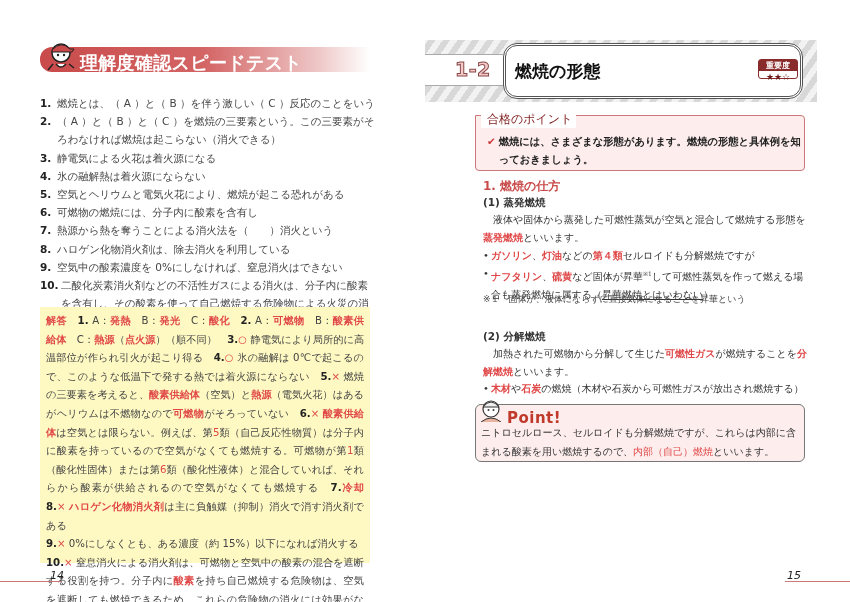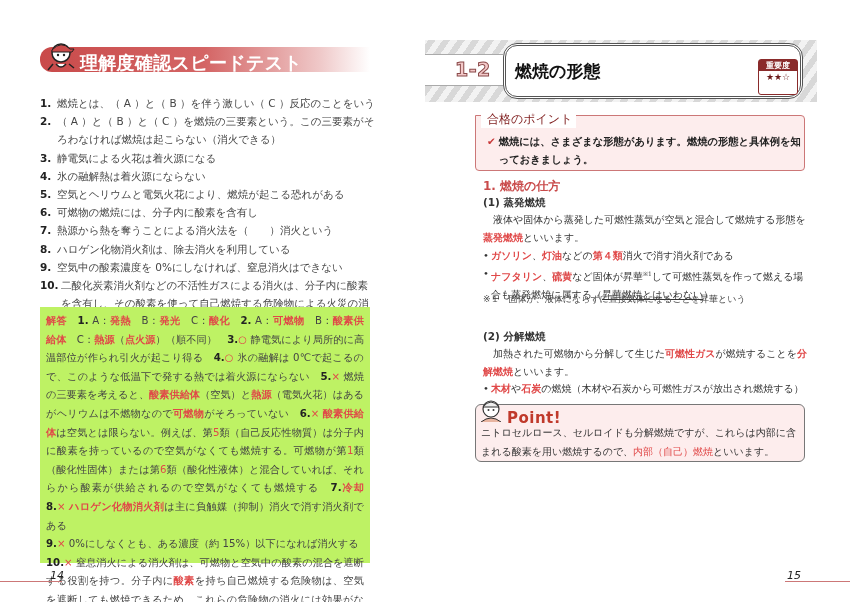--- a/index.html
+++ b/index.html
@@ -26,21 +26,21 @@
   .subtitle { position: absolute; left: 40px; top: 78px; font-size: 11px; font-weight: bold; color: #222; }
 
   .q-list { position: absolute; left: 40px; top: 94px; width: 335px; font-size: 10.5px; line-height: 18.2px; color: #444; }
   .q-item { display: flex; }
   .q-num { font-weight: bold; color: #222; min-width: 17px; flex-shrink: 0; }
   .q-num.wide { min-width: 21px; }
   .q-text { flex: 1; }
 
   .answer-box {
     position: absolute; left: 40px; top: 307px; width: 330px; height: 256px;
-    background: #bef264; padding: 5px 6px; font-size: 10.2px; line-height: 18.6px; color: #444;
+    background: #fef9c3; padding: 5px 6px; font-size: 10.2px; line-height: 18.6px; color: #444;
     text-align: justify;
   }
   .red { color: #e04848; font-weight: bold; }
   .redn { color: #e04848; }
   .bold { font-weight: bold; color: #222; }
 
   .folio-left { position: absolute; left: 0; top: 581px; width: 62px; border-bottom: 1px solid #c77; }
   .pnum-left { position: absolute; left: 50px; top: 569px; font-size: 11px; font-style: italic; color: #222; }
 
   
@@ -55,21 +55,21 @@
   .sec-num {
     position: absolute; left: 30px; top: 58px; font-size: 19px; font-weight: bold; color: #f3c9c9;
     -webkit-text-stroke: 1px #8a4a4a; letter-spacing: 0.5px;
   }
   .title-box {
     position: absolute; left: 78px; top: 43px; width: 300px; height: 56px; background: #fff;
     border: 3px double #555; border-radius: 14px;
   }
   .sec-title { position: absolute; left: 90px; top: 60px; font-size: 17px; font-weight: bold; color: #111; }
   .importance {
-    position: absolute; left: 333px; top: 59px; width: 40px; height: 36px; border: 1px solid #8a2b2b; border-radius: 3px; background: #fff;
+    position: absolute; left: 333px; top: 59px; width: 40px; height: 20px; border: 1px solid #8a2b2b; border-radius: 3px; background: #fff;
   }
   .imp-label { display: block; background: #8a2b2b; color: #fff; font-size: 8px; text-align: center; line-height: 11px; font-weight: bold; }
   .imp-stars { display: block; text-align: center; font-size: 9px; line-height: 12px; color: #6a1a1a; }
 
   .point-box {
     position: absolute; left: 50px; top: 115px; width: 330px; height: 56px;
     background: #fdeded; border: 1px solid #c77; border-radius: 0 4px 4px 4px;
   }
   .point-label {
     position: absolute; left: 56px; top: 111px; font-size: 12px; font-weight: normal; color: #7f1d1d;
@@ -181,21 +181,21 @@
       <span class="check">✔</span>
       <span>燃焼には、さまざまな形態があります。燃焼の形態と具体例を知っておきましょう。</span>
     </div>
 
     <div class="h1">1. 燃焼の仕方</div>
 
     <div class="h2" style="top:196px;">(1) 蒸発燃焼</div>
     <div class="para" style="top:211px;"><span>　液体や固体から蒸発した可燃性蒸気が空気と混合して燃焼する形態を</span><span class="red">蒸発燃焼</span><span>といいます。</span></div>
     <div class="bullet" style="top:247px;">
         <span class="dot">•</span>
-        <span><span class="red">ガソリン</span><span>、</span><span class="red">灯油</span><span>などの</span><span class="red">第４類</span><span>消火で消す消火剤である</span></span>
+        <span><span class="red">ガソリン</span><span>、</span><span class="red">灯油</span><span>などの</span><span class="red">第４類</span><span>セルロイドも分解燃焼ですが</span></span>
       </div>
     <div class="bullet" style="top:265px;">
         <span class="dot">•</span>
         <span><span class="red">ナフタリン</span><span>、</span><span class="ruby-wrap"><span class="rt">いおう</span><span class="red">硫黄</span></span><span>など固体が昇華</span><sup style="font-size:6px;">※1</sup><span>して可燃性蒸気を作って燃える場合も蒸発燃焼に属する（</span><span class="under">昇華燃焼とはいわない</span><span>）</span></span>
       </div>
     <div class="note">※１　固体が、液体にならずに直接気体になることを昇華という</div>
 
     <div class="h2" style="top:330px;">(2) 分解燃焼</div>
     <div class="para" style="top:345px;"><span>　加熱された可燃物から分解して生じた</span><span class="red">可燃性ガス</span><span>が燃焼することを</span><span class="red">分解燃焼</span><span>といいます。</span></div>
     <div class="bullet" style="top:380px;">

